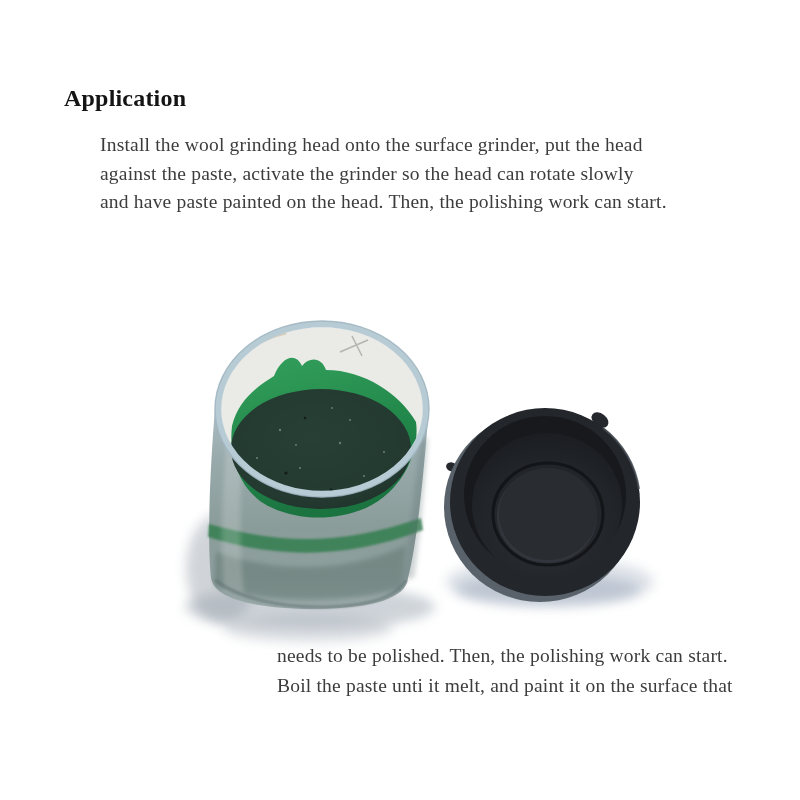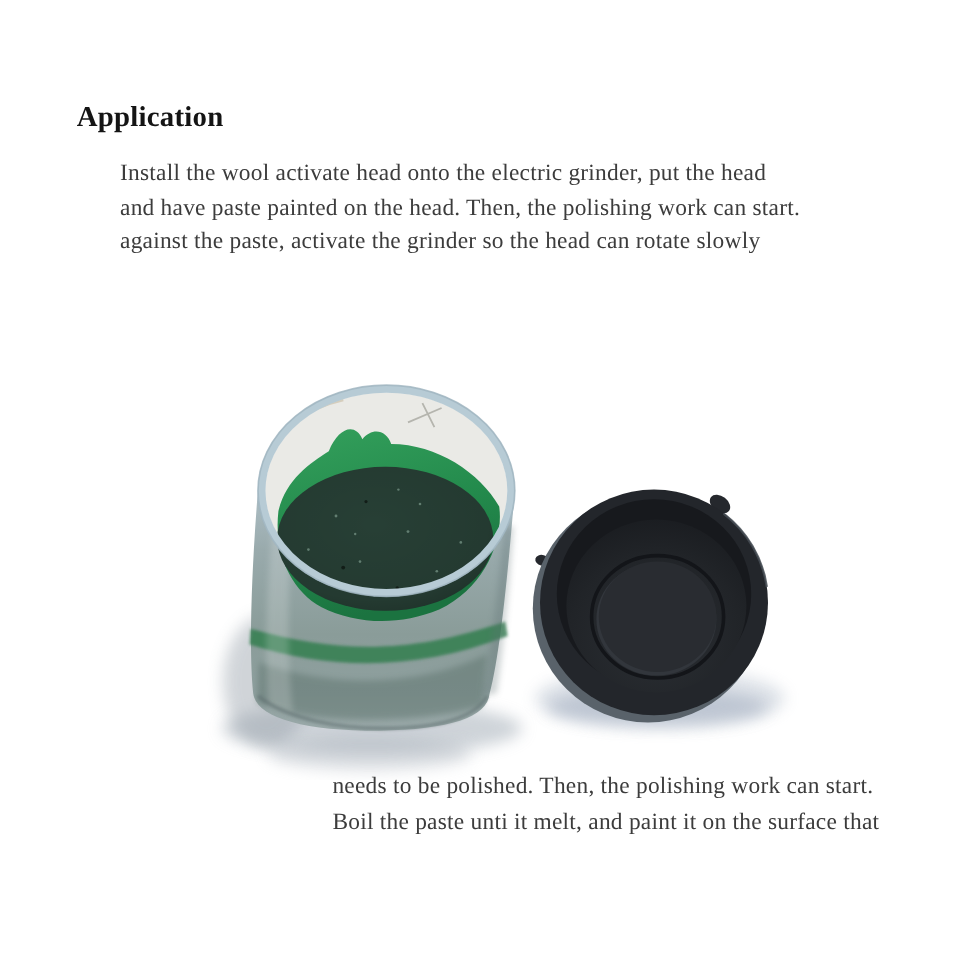--- a/index.html
+++ b/index.html
@@ -31,23 +31,23 @@
   }
 </style>
 </head>
 <body>
 
 <div class="page">
 
   <div class="title">Application</div>
 
   <div class="intro">
-    <div>Install the wool activate head onto the electric grinder, put the head</div>
+    <div>Install the wool grinding head onto the surface grinder, put the head</div>
+    <div>against the paste, activate the grinder so the head can rotate slowly</div>
     <div>and have paste painted on the head. Then, the polishing work can start.</div>
-    <div>against the paste, activate the grinder so the head can rotate slowly</div>
   </div>
 
   <svg class="photo" viewBox="140 295 560 355" width="560" height="355" xmlns="http://www.w3.org/2000/svg">
     <defs>
       <linearGradient id="bodyGrad" x1="0" y1="0" x2="0" y2="1">
         <stop offset="0%" stop-color="#aebfc6"></stop>
         <stop offset="25%" stop-color="#99aaac"></stop>
         <stop offset="60%" stop-color="#8a9c99"></stop>
         <stop offset="85%" stop-color="#8fa09f"></stop>
         <stop offset="100%" stop-color="#9aa9a9"></stop>

